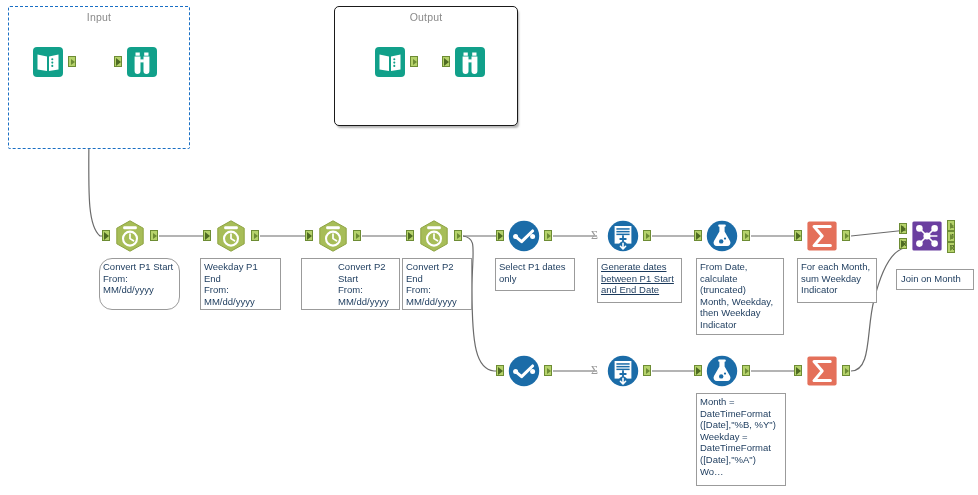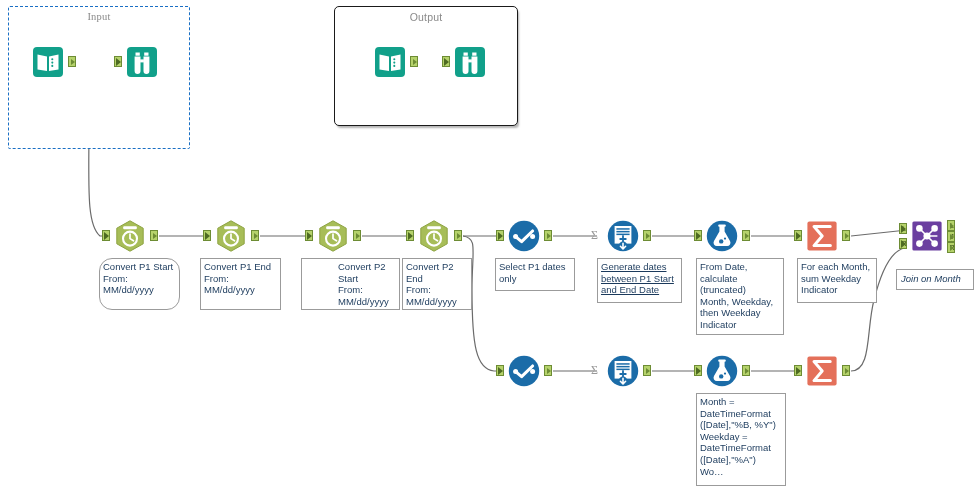--- a/index.html
+++ b/index.html
@@ -9,21 +9,21 @@
     background:#ffffff;
   }
   #canvas{position:absolute;inset:0;width:978px;height:495px;background:#fff;}
 
   
   .container{position:absolute;background:#fff;box-sizing:border-box;}
   .container .c-label{
     position:absolute;top:4px;left:0;width:100%;text-align:center;
     font-size:10.5px;color:#8a8a8a;letter-spacing:.2px;
   }
-  .container.input{border:1.5px dashed #1a6fc4;border-radius:2px;font-family:Liberation Serif, serif;}
+  .container.input{border:1.5px dashed #1a6fc4;border-radius:2px;}
   .container.output{border:1.5px solid #1a1a1a;border-radius:5px;
     box-shadow:2px 3px 2px -1px rgba(120,120,120,.55);}
 
   
   #wires{position:absolute;left:0;top:0;width:978px;height:495px;pointer-events:none;}
 
   
   .node{position:absolute;width:34px;height:34px;}
   .node .glyph{position:absolute;left:0;top:0;width:34px;height:34px;}
 
@@ -281,21 +281,21 @@
         </svg>
         <div class="port in" style="top: 11px;"></div>
         <div class="port out" style="top: 11px;"></div>
       </div>
     </div>
 
   <div id="annos">
       <div class="anno" style="left: 99px; top: 258px; width: 81px; height: 52px; border-radius: 13px;">Convert P1 Start
 From:
 MM/dd/yyyy</div>
-      <div class="anno" style="left: 200px; top: 258px; width: 81px; height: 52px;">Convert P1 End
+      <div class="anno" style="left: 200px; top: 258px; width: 81px; height: 52px;">Weekday P1 End
 From:
 MM/dd/yyyy</div>
       <div class="anno" style="left: 301px; top: 258px; width: 99px; height: 52px; padding-left: 36px;">Convert P2 Start
 From:
 MM/dd/yyyy</div>
       <div class="anno" style="left: 402px; top: 258px; width: 70px; height: 52px;">Convert P2 End
 From:
 MM/dd/yyyy</div>
       <div class="anno" style="left: 495px; top: 258px; width: 80px; height: 33px;">Select P1 dates
 only</div>
@@ -304,21 +304,21 @@
 and End Date</div>
       <div class="anno" style="left: 696px; top: 258px; width: 88px; height: 77px;">From Date,
 calculate
 (truncated)
 Month, Weekday,
 then Weekday
 Indicator</div>
       <div class="anno" style="left: 797px; top: 258px; width: 80px; height: 45px;">For each Month,
 sum Weekday
 Indicator</div>
-      <div class="anno one-line" style="left: 896px; top: 269px; width: 78px; height: 21px; font-style: italic;">Join on Month</div>
+      <div class="anno one-line" style="left: 896px; top: 269px; width: 78px; height: 21px;">Join on Month</div>
       <div class="anno" style="left: 696px; top: 393px; width: 90px; height: 93px;">Month =
 DateTimeFormat
 ([Date],"%B, %Y")
 Weekday =
 DateTimeFormat
 ([Date],"%A")
 Wo…</div>
     </div>
 
 </div>

